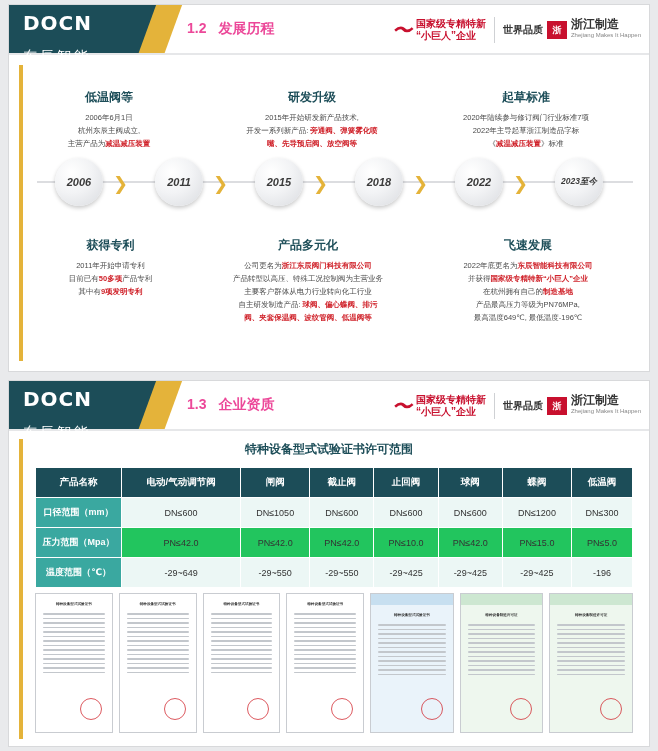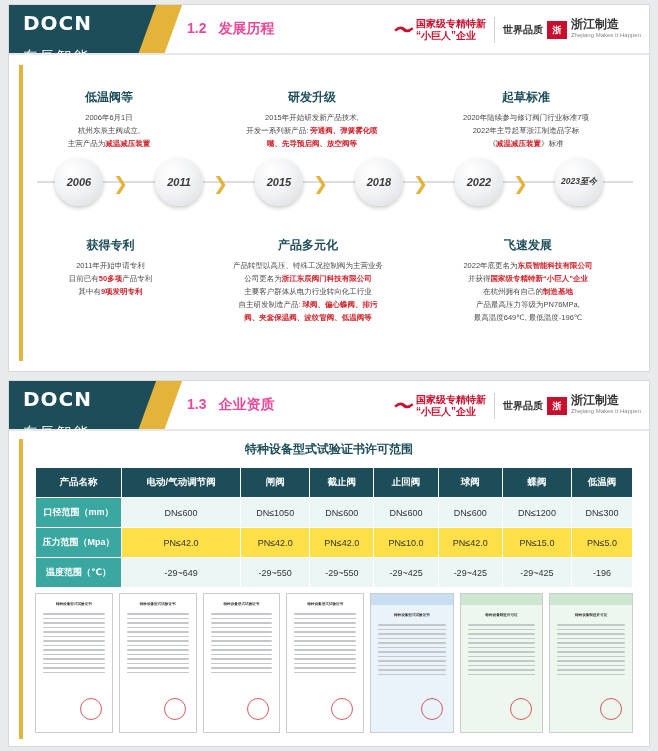--- a/index.html
+++ b/index.html
@@ -233,21 +233,21 @@
   table.spec tbody th {
     background: #3aa8a0;
     color: #ffffff;
     font-weight: bold;
     width: 86px;
   }
   table.spec tbody td {
     background: #ecf7f5;
     color: #333;
   }
-  table.spec tbody tr.alt td { background: #fde047; text-align: center; }
+  table.spec tbody tr.alt td { background: #22c55e; text-align: center; }
 
   
   .certs {
     position: absolute;
     left: 26px; top: 162px;
     width: 598px;
     height: 140px;
     display: flex;
     gap: 6px;
   }
@@ -370,22 +370,22 @@
 
       <div class="tl-block" style="left:14px; top:182px; width:175px;">
         <div class="tl-title">获得专利</div>
         <div class="tl-line-txt">2011年开始申请专利</div>
         <div class="tl-line-txt">目前已有<span class="red">50多项</span>产品专利</div>
         <div class="tl-line-txt">其中有<span class="red">9项发明专利</span></div>
       </div>
 
       <div class="tl-block" style="left:184px; top:182px; width:230px;">
         <div class="tl-title">产品多元化</div>
+        <div class="tl-line-txt">公司更名为<span class="red">浙江东辰阀门科技有限公司</span></div>
         <div class="tl-line-txt">产品转型以高压、特殊工况控制阀为主营业务</div>
-        <div class="tl-line-txt">公司更名为<span class="red">浙江东辰阀门科技有限公司</span></div>
         <div class="tl-line-txt">主要客户群体从电力行业转向化工行业</div>
         <div class="tl-line-txt">自主研发制造产品: <span class="red">球阀、偏心蝶阀、排污</span></div>
         <div class="tl-line-txt"><span class="red">阀、夹套保温阀、波纹管阀、低温阀等</span></div>
       </div>
 
       <div class="tl-block" style="left:414px; top:182px; width:210px;">
         <div class="tl-title">飞速发展</div>
         <div class="tl-line-txt">2022年底更名为<span class="red">东辰智能科技有限公司</span></div>
         <div class="tl-line-txt">并获得<span class="red">国家级专精特新“小巨人”企业</span></div>
         <div class="tl-line-txt">在杭州拥有自己的<span class="red">制造基地</span></div>

